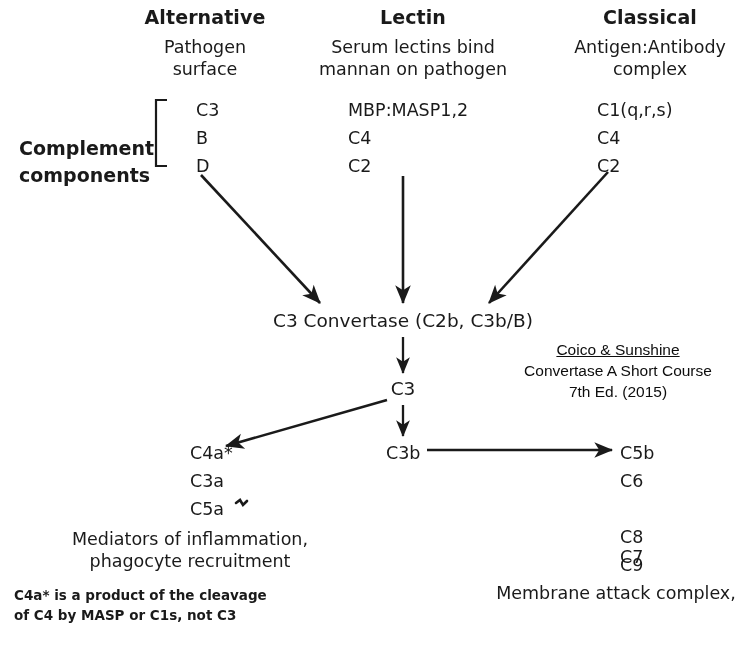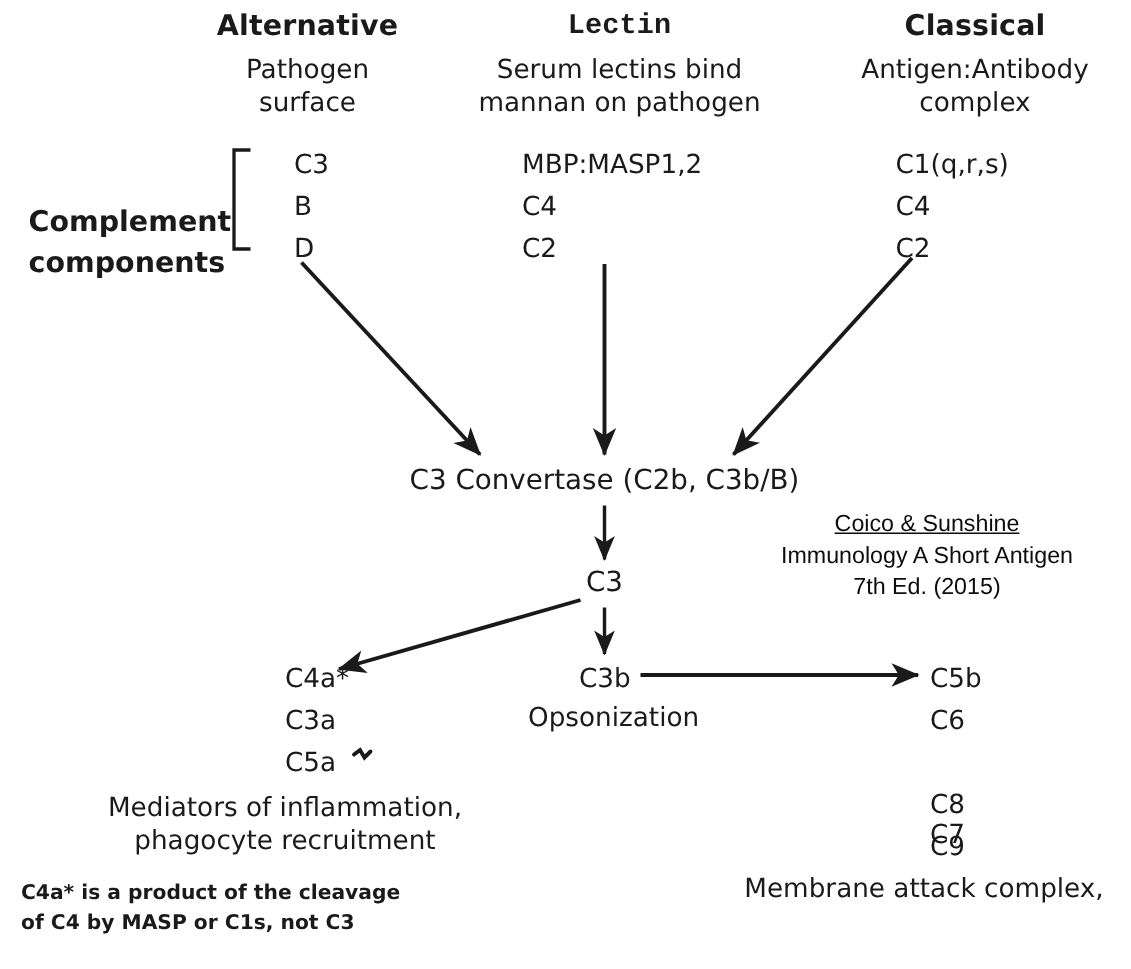--- a/index.html
+++ b/index.html
@@ -70,21 +70,21 @@
     height: 646px;
     pointer-events: none;
   }
 </style>
 </head>
 <body>
 
 <div id="canvas">
 
   <div class="t hdr center" style="left:125px; top:6px; width:160px;">Alternative</div>
-  <div class="t hdr center" style="left:333px; top:6px; width:160px;font-family:Liberation Mono, monospace;">Lectin</div>
+  <div class="t hdr center" style="left:333px; top:6px; width:160px;">Lectin</div>
   <div class="t hdr center" style="left:570px; top:6px; width:160px;">Classical</div>
 
   <div class="t sub center" style="left:125px; top:36px; width:160px;">Pathogen</div>
   <div class="t sub center" style="left:125px; top:58px; width:160px;">surface</div>
 
   <div class="t sub center" style="left:293px; top:36px; width:240px;">Serum lectins bind</div>
   <div class="t sub center" style="left:293px; top:58px; width:240px;">mannan on pathogen</div>
 
   <div class="t sub center" style="left:535px; top:36px; width:230px;">Antigen:Antibody</div>
   <div class="t sub center" style="left:535px; top:58px; width:230px;">complex</div>
@@ -109,35 +109,34 @@
   <div class="t mid center" style="left:373px; top:378px; width:60px;">C3</div>
 
   <div class="t comp" style="left:190px; top:440px;">C4a*</div>
   <div class="t comp" style="left:190px; top:468px;">C3a</div>
   <div class="t comp" style="left:190px; top:496px;">C5a</div>
 
   <div class="t cap center" style="left:40px; top:528px; width:300px;">Mediators of inflammation,</div>
   <div class="t cap center" style="left:40px; top:550px; width:300px;">phagocyte recruitment</div>
 
   <div class="t comp" style="left:386px; top:440px;">C3b</div>
-  <div class="t cap" style="left:352px; top:468px;">Opsonization</div>
 
   <div class="t comp" style="left:620px; top:440px;">C5b</div>
   <div class="t comp" style="left:620px; top:468px;">C6</div>
   <div class="t comp" style="left:620px; top:496px;margin-top:48px;">C7</div>
   <div class="t comp" style="left:620px; top:524px;">C8</div>
   <div class="t comp" style="left:620px; top:552px;">C9</div>
 
   <div class="t cap center" style="left:478px; top:582px; width:276px;">Membrane attack complex,</div>
 
   <div class="t note" style="left:14px; top:586px;">C4a* is a product of the cleavage</div>
   <div class="t note" style="left:14px; top:606px;">of C4 by MASP or C1s, not C3</div>
 
   <div class="t cite" style="left:484px; top:340px; width:268px;text-decoration:underline;">Coico &amp; Sunshine</div>
-  <div class="t cite" style="left:484px; top:361px; width:268px;">Immunology A Short Antigen</div>
+  <div class="t cite" style="left:484px; top:361px; width:268px;">Convertase A Short Course</div>
   <div class="t cite" style="left:484px; top:382px; width:268px;">7th Ed. (2015)</div>
 
   <svg class="overlay" viewBox="0 0 754 646">
     <defs>
       <marker id="ah" markerWidth="9" markerHeight="9" refX="7.2" refY="3.2" orient="auto" markerUnits="strokeWidth">
         <path d="M0.4,0.2 L7.6,3.2 L0.4,6.2 L2.3,3.2 Z" fill="#1a1a1a"></path>
       </marker>
     </defs>
 
     <path d="M 167,100 L 156,100 L 156,166 L 167,166" stroke="#1a1a1a" stroke-width="2.2" fill="none" stroke-linecap="butt"></path>

